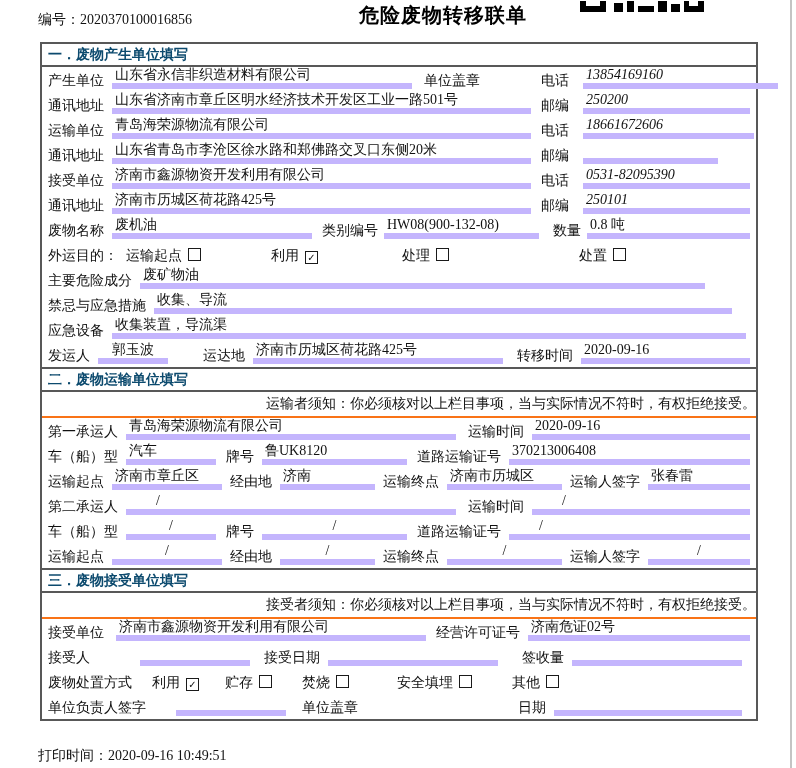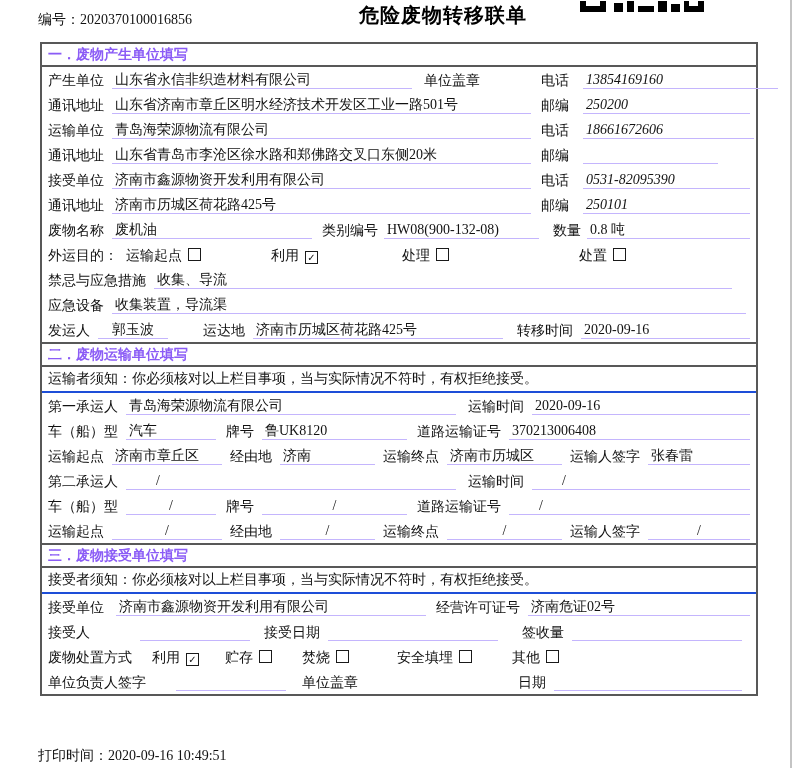--- a/index.html
+++ b/index.html
@@ -16,29 +16,29 @@
   }
   .qr { position:absolute; left:580px; top:0; }
   .page-edge { position:absolute; left:790px; top:0; width:2px; height:768px; background:#c4c4c4; }
 
   .form {
     position:absolute; left:40px; top:42px; width:714px;
     border:2px solid #585858; background:#fff;
   }
   .sec-h {
     padding:2px 0 2px 6px; line-height:17px; font-size:14px; font-weight:bold;
-    font-family:"Liberation Sans","DejaVu Sans",sans-serif; color:#8b5cf6;
+    font-family:"Liberation Sans","DejaVu Sans",sans-serif; color:#0c4a6e;
     border-bottom:2px solid #585858;
   }
   .sec-h.mid { border-top:2px solid #585858; }
-  .notice { height:24px; line-height:24px; padding-left:6px; border-bottom:2px solid #1d4ed8; white-space:nowrap; }
+  .notice { height:24px; line-height:24px; padding-left:6px; border-bottom:2px solid #f97316; white-space:nowrap;text-align:right; }
   .row { display:flex; align-items:flex-end; height:25px; padding:16px 6px 3px 6px; box-sizing:border-box; }
   .lab { white-space:nowrap; line-height:17px; flex:none; }
   .v {
-    border-bottom:1px solid #c4b5fd; line-height:17px; white-space:nowrap;
+    border-bottom:6px solid #c4b5fd; line-height:17px; white-space:nowrap;
     padding:0 3px; box-sizing:border-box; flex:none; overflow:visible;
   }
   .vf { flex:1 1 auto; }
   .vc { text-align:center; }
   .g8 { margin-left:8px; }
   .rcol { margin-left:auto; width:209px; display:flex; align-items:flex-end; flex:none; }
   .rcol .lab { width:34px; }
   .rcol .v { flex:1 1 auto;font-style:italic; }
   .cb {
     display:inline-block; width:11px; height:11px; border:1px solid #1a1a1a;
@@ -138,20 +138,24 @@
 
 
   <div class="row">
     <span class="lab">外运目的：</span>
     <span class="opt" style="margin-left:8px"><span>运输起点</span><span class="cb"></span></span>
     <span class="opt" style="margin-left:70px"><span>利用</span><span class="cb">✓</span></span>
     <span class="opt" style="margin-left:84px"><span>处理</span><span class="cb"></span></span>
     <span class="opt" style="margin-left:130px"><span>处置</span><span class="cb"></span></span>
   </div>
 
+  <div class="row">
+    <span class="lab">主要危险成分</span>
+    <span class="v vf g8" style="margin-right:45px">废矿物油</span>
+  </div>
 
   <div class="row">
     <span class="lab">禁忌与应急措施</span>
     <span class="v vf g8" style="margin-right:18px">收集、导流</span>
   </div>
 
   <div class="row">
     <span class="lab">应急设备</span>
     <span class="v vf g8" style="margin-right:4px">收集装置，导流渠</span>
   </div>

